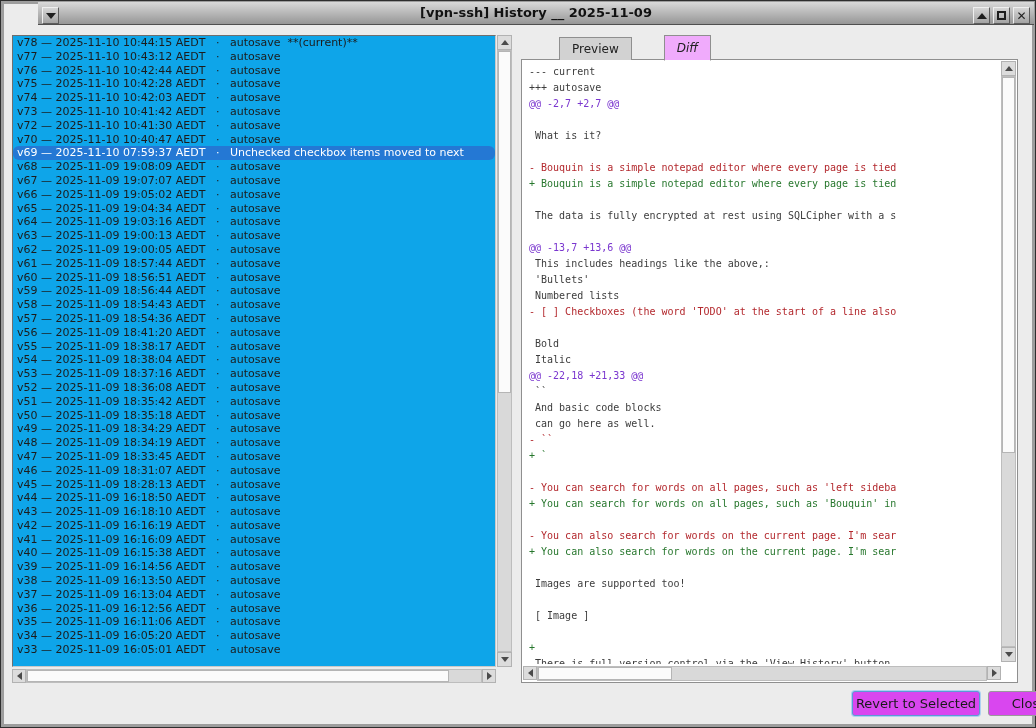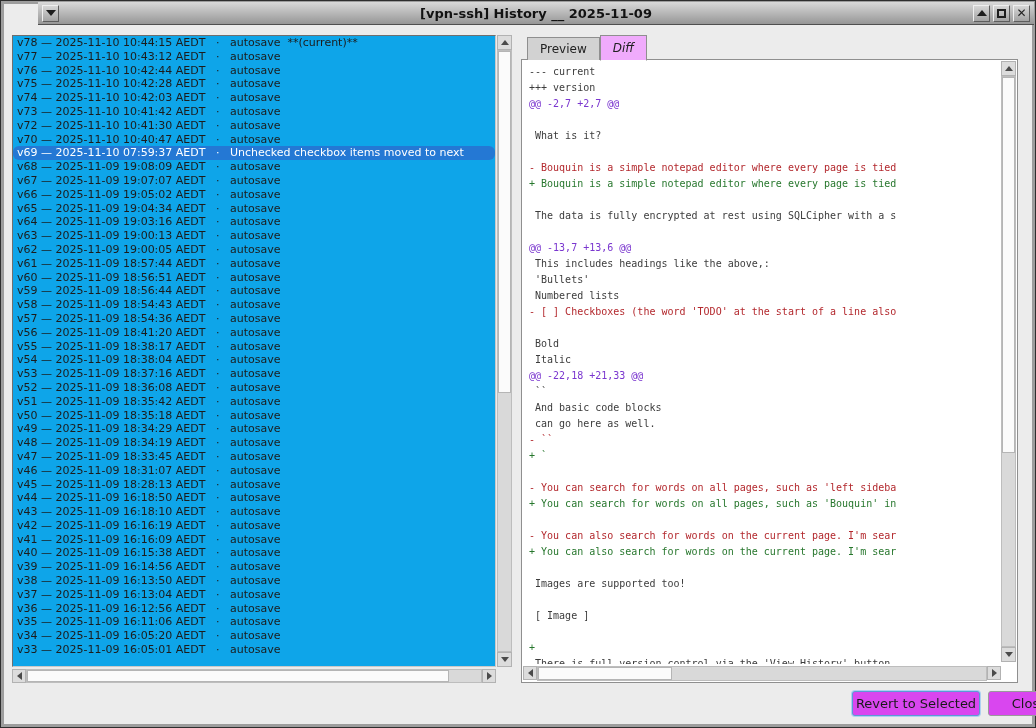--- a/index.html
+++ b/index.html
@@ -11,21 +11,21 @@
     position:relative;width:1036px;height:728px;background:#ececec;
     font-family:"DejaVu Sans","Liberation Sans",sans-serif;
     box-shadow: inset 0 0 0 1px #2e2e2e, inset 0 0 0 4px #9d9d9d;
     overflow:hidden;
   }
   
   .titlebar{
     position:absolute;left:2px;top:2px;right:2px;height:23px;
     background:linear-gradient(#d9d9d9,#969696);
     border-bottom:1px solid #4f4f4f;
-    display:flex;align-items:center;margin-left:36px;
+    display:flex;align-items:flex-end;margin-left:36px;
   }
   .tb-title{
     position:absolute;left:0;right:0;text-align:center;
     font-weight:bold;font-size:13px;color:#121212;line-height:23px;
     letter-spacing:0px;
   }
   .tb-btn{
     width:17px;height:17px;background:linear-gradient(#d6d6d6,#a3a3a3);
     border:1px solid;border-color:#efefef #5d5d5d #5d5d5d #efefef;
     display:flex;align-items:center;justify-content:center;flex:none;
@@ -78,21 +78,21 @@
   #diff-hscroll{left:1px;bottom:1px;right:16px;height:15px;}
   #diff-vscroll .sb-thumb{top:0;height:66%;}
   #diff-hscroll .sb-thumb{left:0;width:30%;}
   
   .tabs{
     position:absolute;left:527px;top:34px;height:26px;
     display:flex;align-items:flex-end;z-index:3;
   }
   .tab{
     font-size:12px;color:#222;padding:0 12px;
-    border:1px solid #8f8f8f;display:flex;align-items:center;
+    border:1px solid #8f8f8f;display:flex;align-items:center;margin-left:32px;
   }
   .tab.unsel{height:23px;background:#d2d2d2;border-bottom:none;margin-bottom:0;}
   .tab.sel{height:26px;background:#f0abfc;border-bottom:1px solid #ffffff;margin-bottom:-1px;position:relative;z-index:4;font-style:italic;}
   .nbframe{
     position:absolute;left:521px;top:59px;width:497px;height:624px;
     background:#ffffff;border:1px solid #8f8f8f;
   }
   .difftext{
     position:absolute;left:7px;top:4px;right:18px;bottom:18px;
     overflow:hidden;
@@ -211,21 +211,21 @@
   </div>
 
   <div class="tabs">
     <div class="tab unsel">Preview</div>
     <div class="tab sel">Diff</div>
   </div>
 
   <div class="nbframe">
     <div class="difftext" id="diff-text">
         <div class="dl d-meta">--- current</div>
-        <div class="dl d-meta">+++ version</div>
+        <div class="dl d-meta">+++ autosave</div>
         <div class="dl d-hunk">@@ -2,7 +2,7 @@</div>
         <div class="dl d-ctx"> </div>
         <div class="dl d-ctx"> What is it?</div>
         <div class="dl d-ctx"> </div>
         <div class="dl d-del">- Bouquin is a simple notepad editor where every page is tied</div>
         <div class="dl d-add">+ Bouquin is a simple notepad editor where every page is tied</div>
         <div class="dl d-ctx"> </div>
         <div class="dl d-ctx"> The data is fully encrypted at rest using SQLCipher with a s</div>
         <div class="dl d-ctx"> </div>
         <div class="dl d-hunk">@@ -13,7 +13,6 @@</div>

